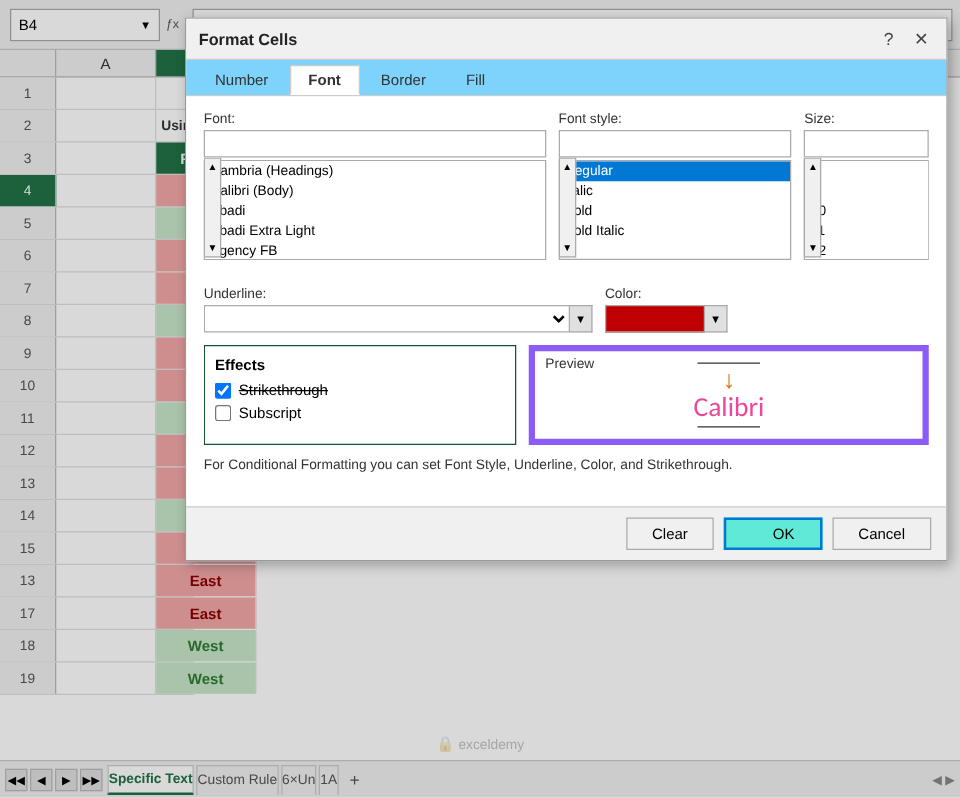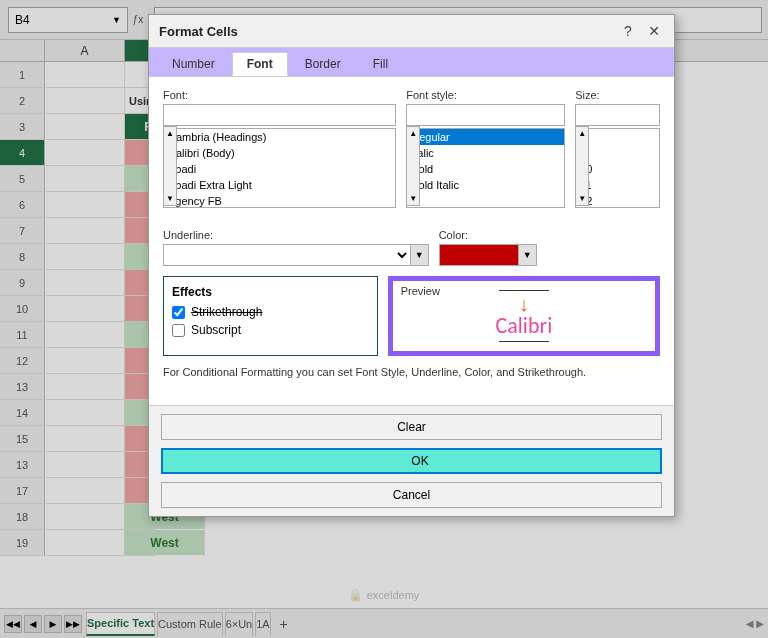--- a/index.html
+++ b/index.html
@@ -186,21 +186,21 @@
     
     .dialog-overlay {
       position: absolute;
       top: 0; left: 0; right: 0; bottom: 0;
       background: rgba(0,0,0,0.15);
     }
     .dialog {
       position: absolute;
       top: 14px;
       left: 148px;
-      width: 527px;
+      width: 610px;
       background: #f0f0f0;
       border: 1px solid #999;
       box-shadow: 3px 3px 10px rgba(0,0,0,0.3);
     }
     .dialog-title-bar {
       background: #f0f0f0;
       padding: 6px 10px;
       display: flex;
       justify-content: space-between;
       align-items: center;
@@ -222,21 +222,21 @@
       border: none;
       font-size: 14px;
       cursor: pointer;
       color: #444;
       display: flex; align-items: center; justify-content: center;
     }
 
     
     .dialog-tabs {
       display: flex;
-      background: #c4b5fd;
+      background: #7dd3fc;
       padding: 4px 8px 0;
       border-bottom: 1px solid #ccc;
     }
     .dialog-tab {
       padding: 4px 14px;
       font-size: 12px;
       border: 1px solid transparent;
       cursor: pointer;
       margin-right: 2px;
       color: #333;
@@ -402,23 +402,22 @@
       margin-bottom: 12px;
       line-height: 1.5;
     }
 
     
     .dialog-footer {
       background: #f0f0f0;
       border-top: 1px solid #ccc;
       padding: 8px 12px;
       display: flex;
-      justify-content: center;
+      justify-content: flex-end;
       gap: 8px;
-      flex-direction: column;
     }
     .btn {
       height: 26px;
       padding: 0 20px;
       font-size: 12px;
       border: 1px solid #aaa;
       background: #f0f0f0;
       cursor: pointer;
       display: flex;
       align-items: center;

